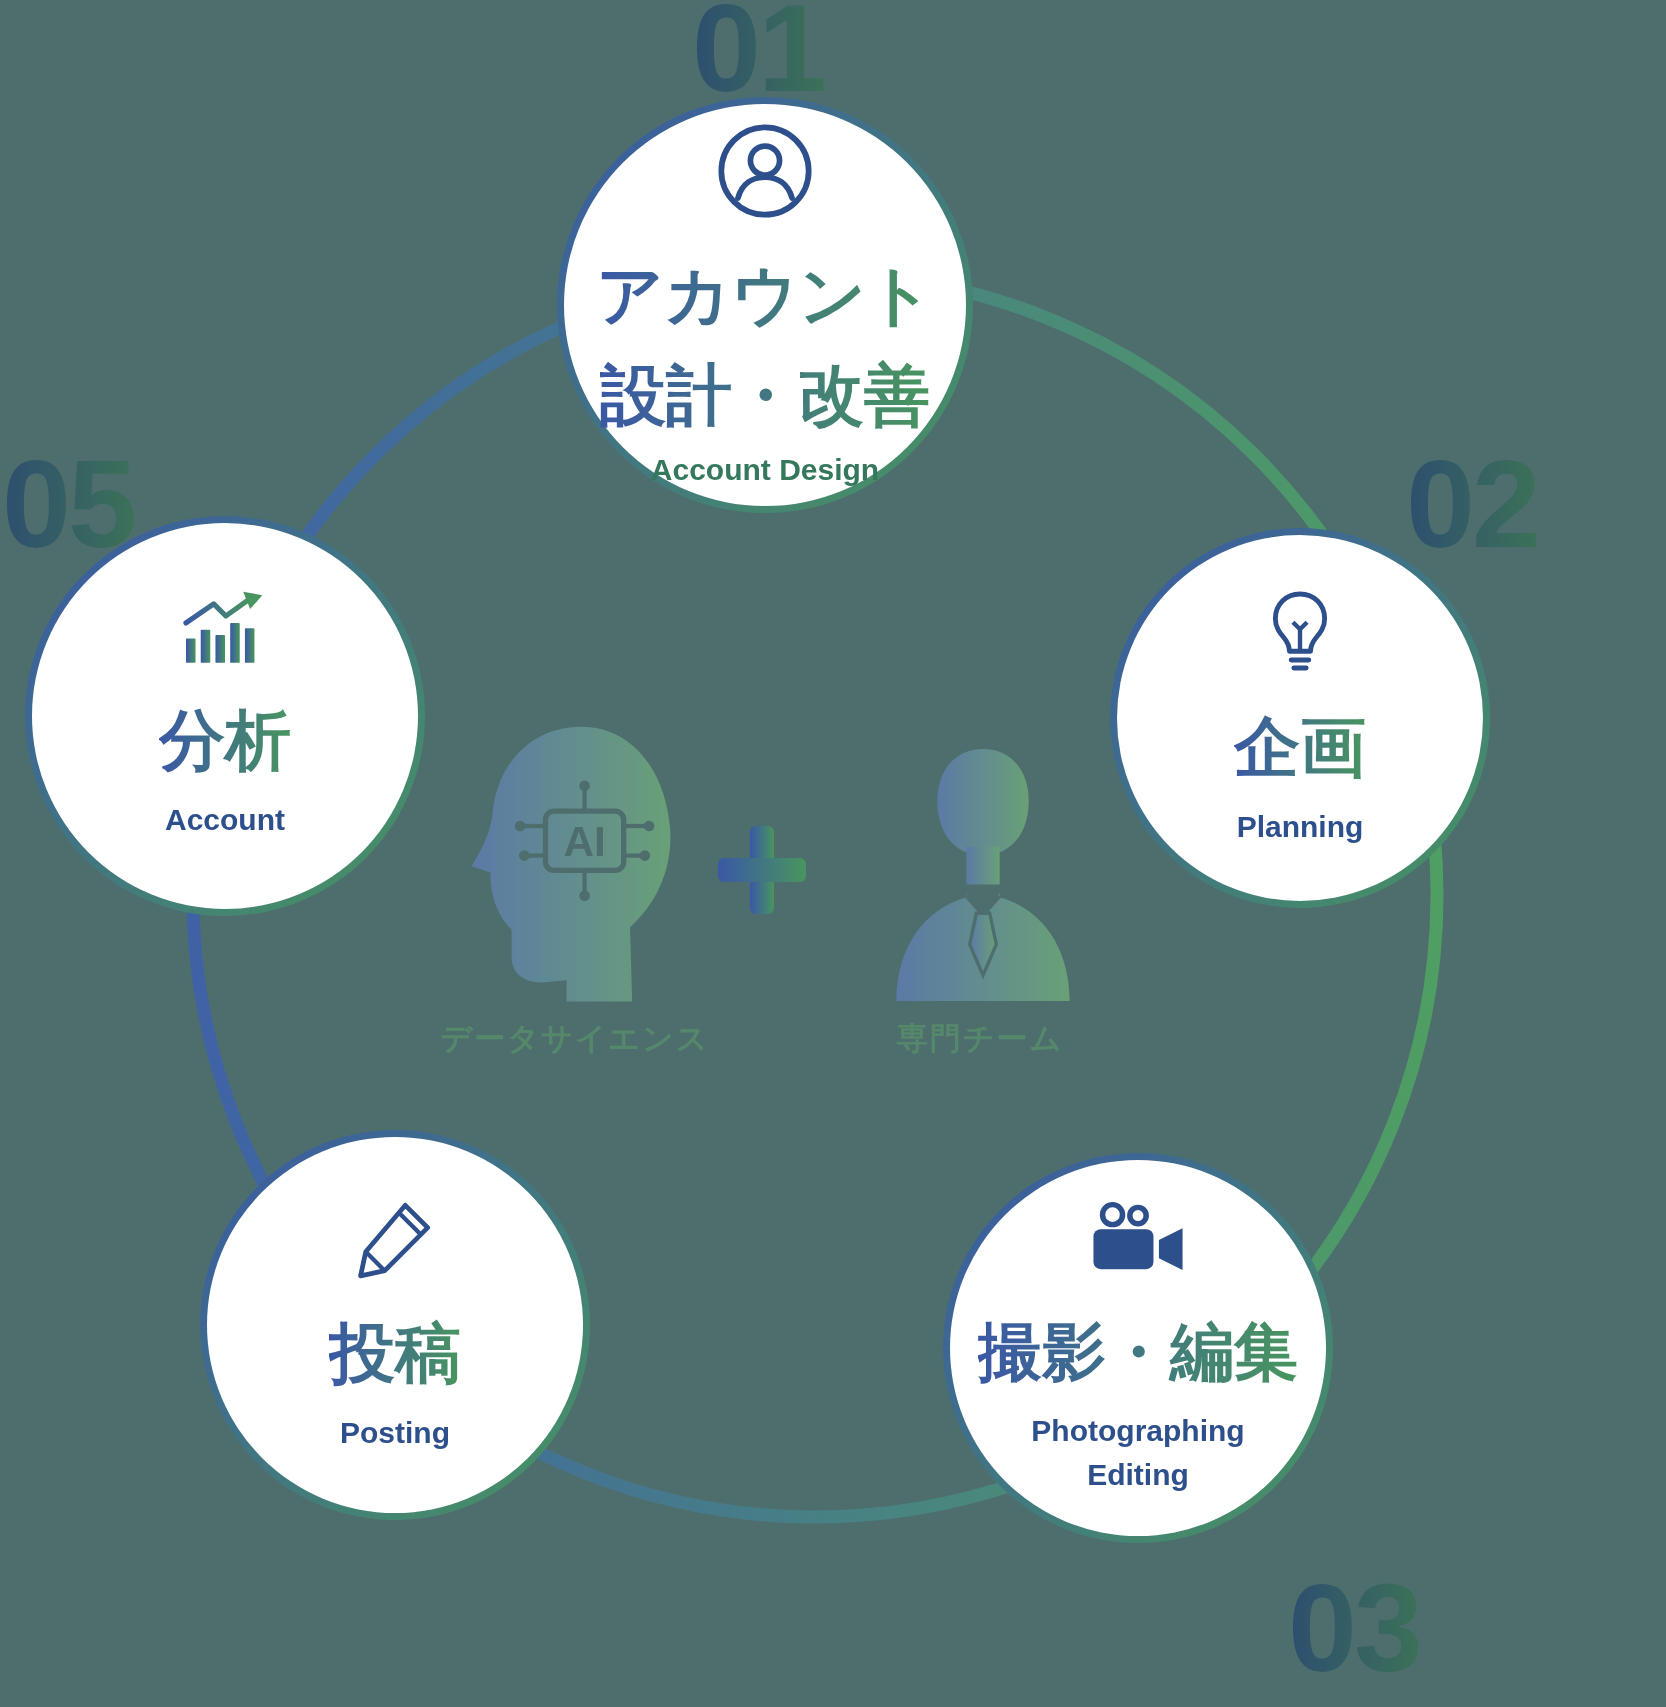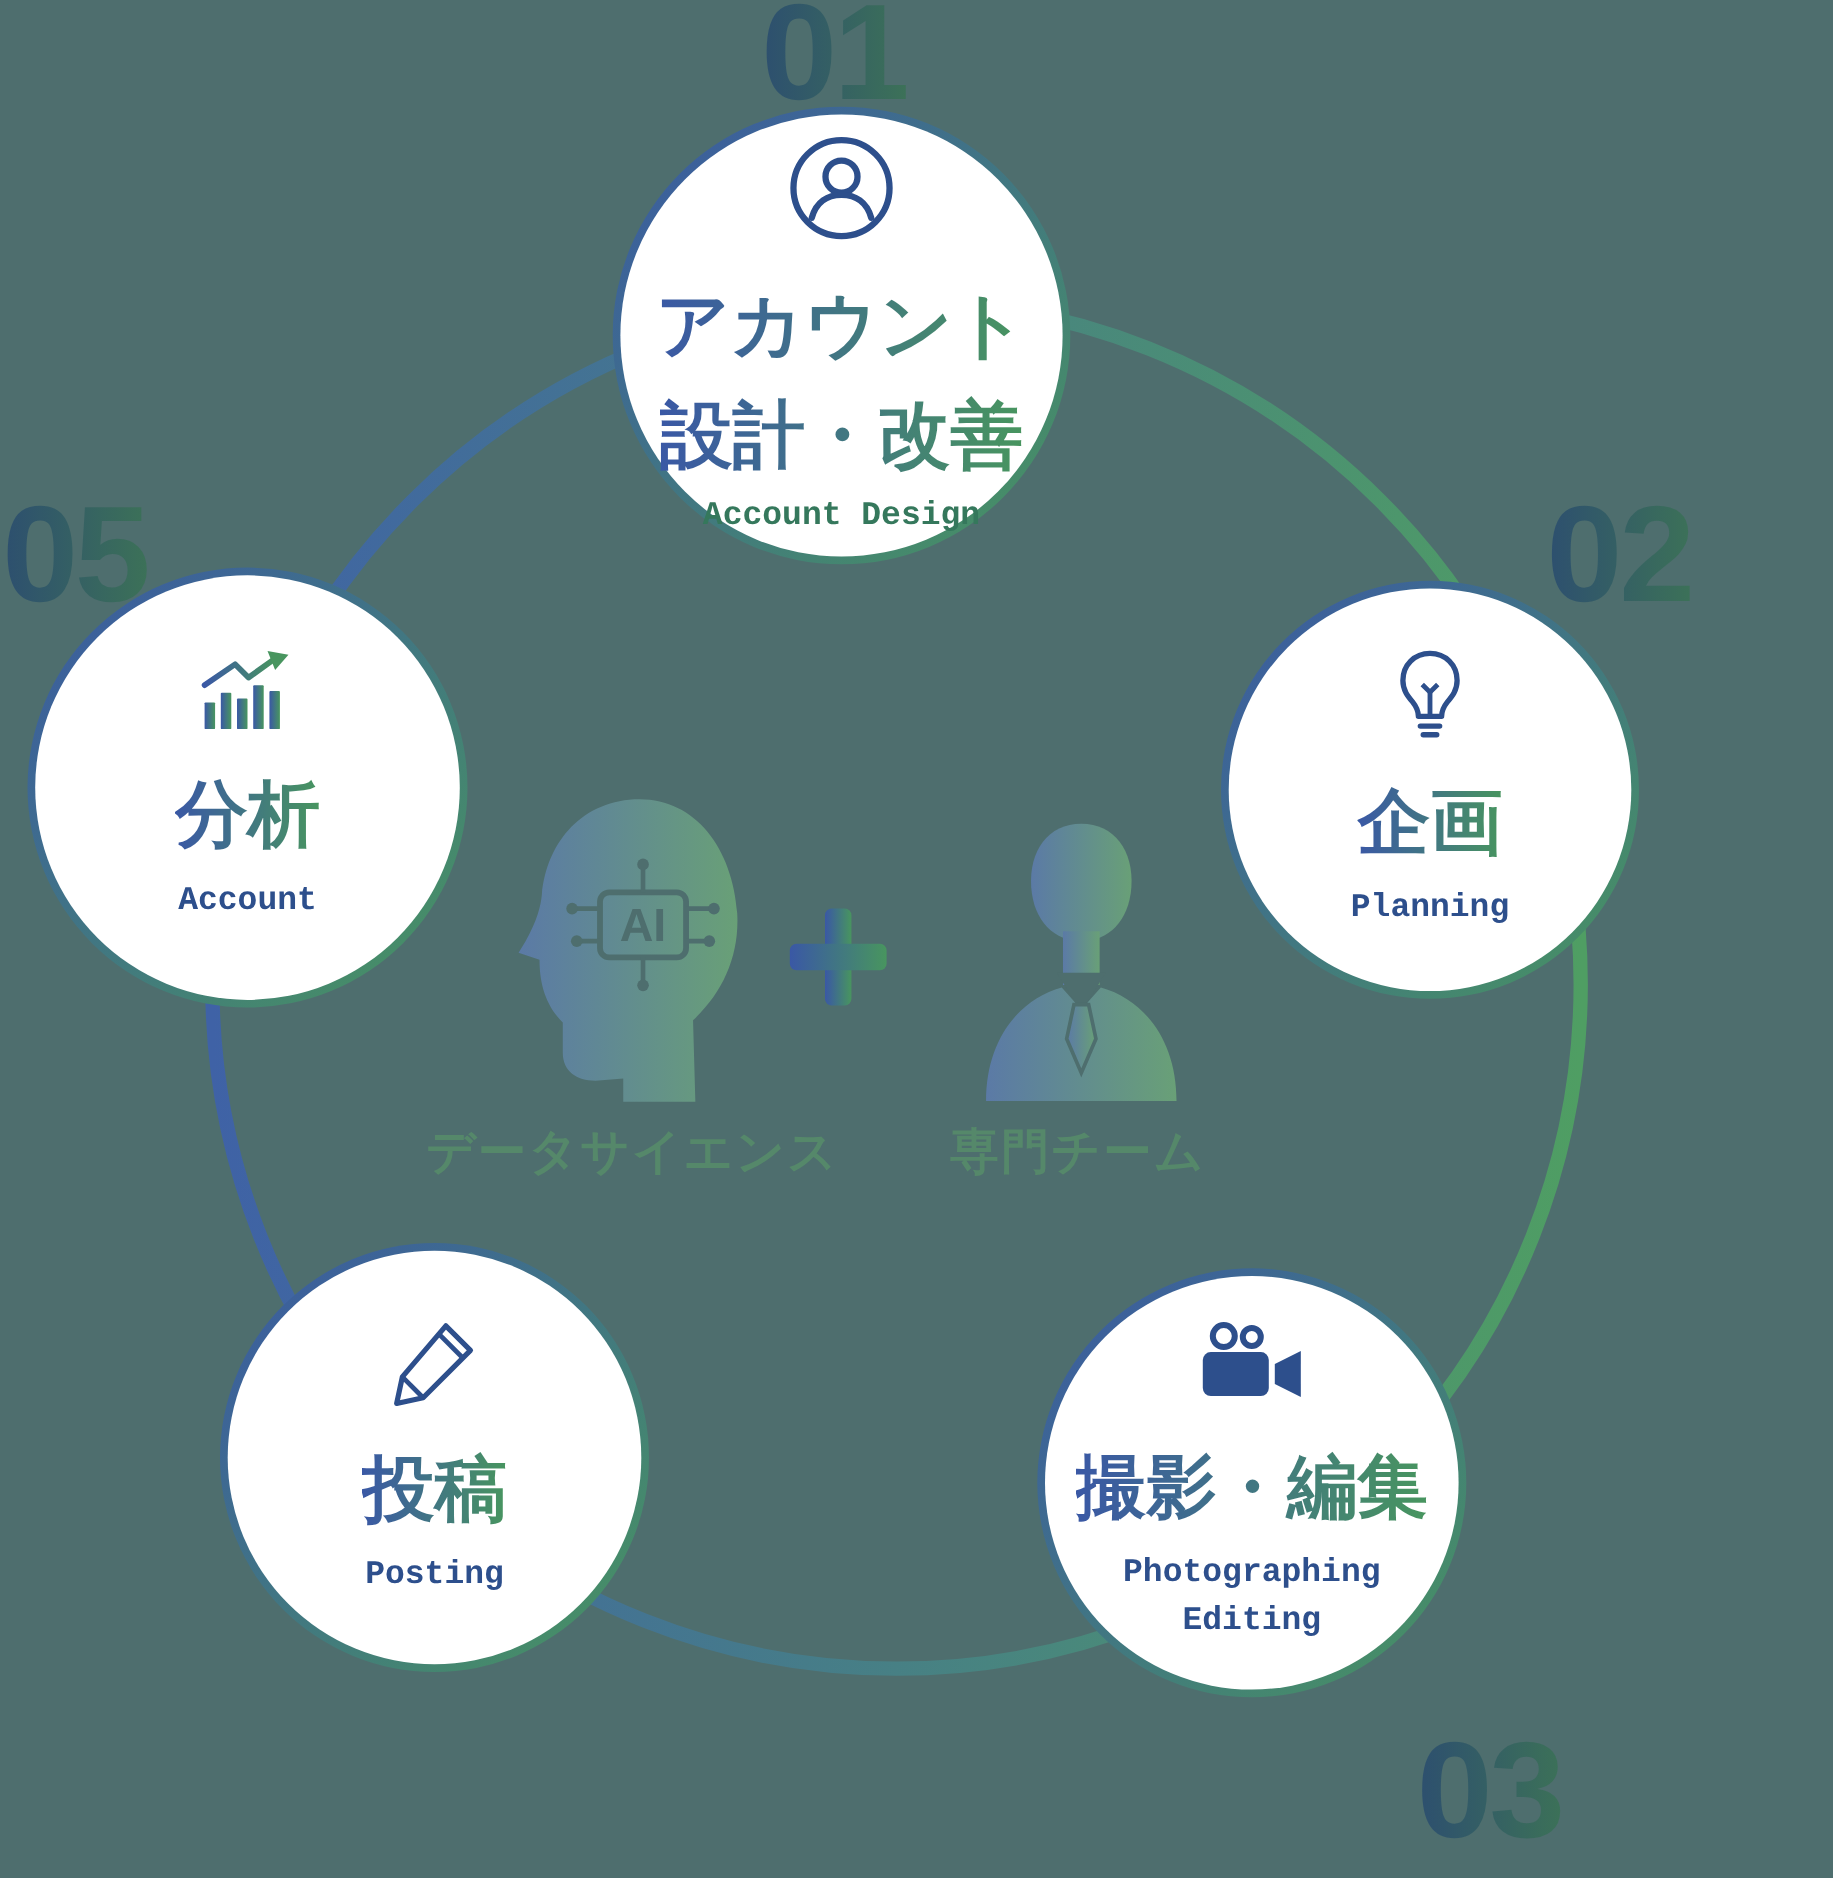--- a/index.html
+++ b/index.html
@@ -48,32 +48,32 @@
   .s5{left:25px;top:516px;width:400px;height:400px;}
 
   .grad{
     background-image:linear-gradient(90deg,var(--blue),var(--green));
     -webkit-background-clip:text;background-clip:text;color:transparent;margin-top:16px;
   }
   .title{font-weight:700;line-height:1.28;}
   .s1 .title{font-size:66px;}
   .s2 .title,.s4 .title,.s5 .title{font-size:66px;}
   .s3 .title{font-size:64px;}
-  .subtitle{font-weight:700;font-size:30px;color:var(--navy);margin-top:16px;line-height:1.45;font-family:Liberation Mono, monospace;}
+  .subtitle{font-weight:700;font-size:30px;color:var(--navy);margin-top:16px;line-height:1.45;}
   .s1 .subtitle{color:var(--subtle-green);margin-top:10px;}
   .step-icon{margin-bottom:14px;}
 
   
   .center-piece{position:absolute;z-index:1;}
   .head-svg{left:463px;top:720px;}
   .plus-svg{left:712px;top:820px;}
   .person-svg{left:872px;top:740px;}
   .center-label{
     position:absolute;z-index:1;top:1018px;
-    font-size:44px;font-weight:700;letter-spacing:2px;
+    font-size:31px;font-weight:700;letter-spacing:2px;
     color:var(--label-green);text-align:center;
   }
   .label-left{left:330px;width:490px;}
   .label-right{left:760px;width:440px;}
 </style>
 </head>
 <body>
 
 <div class="canvas">
 

